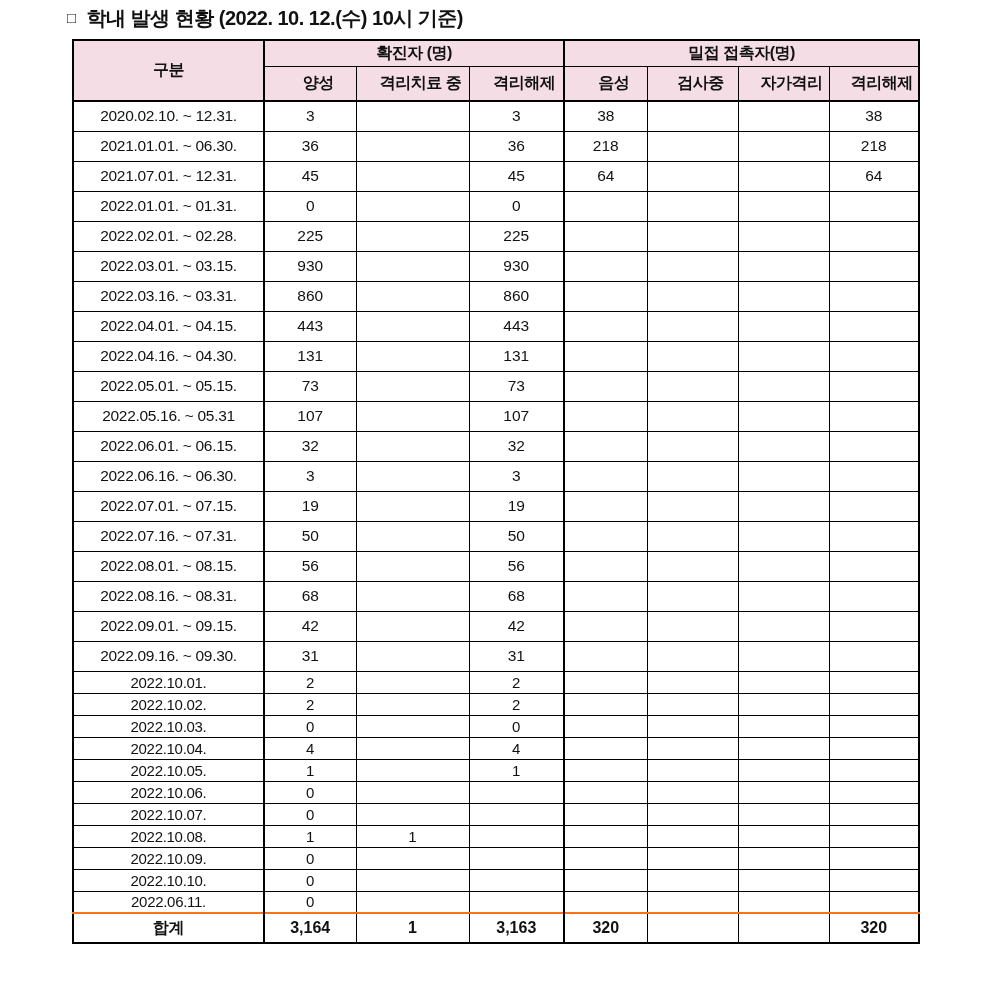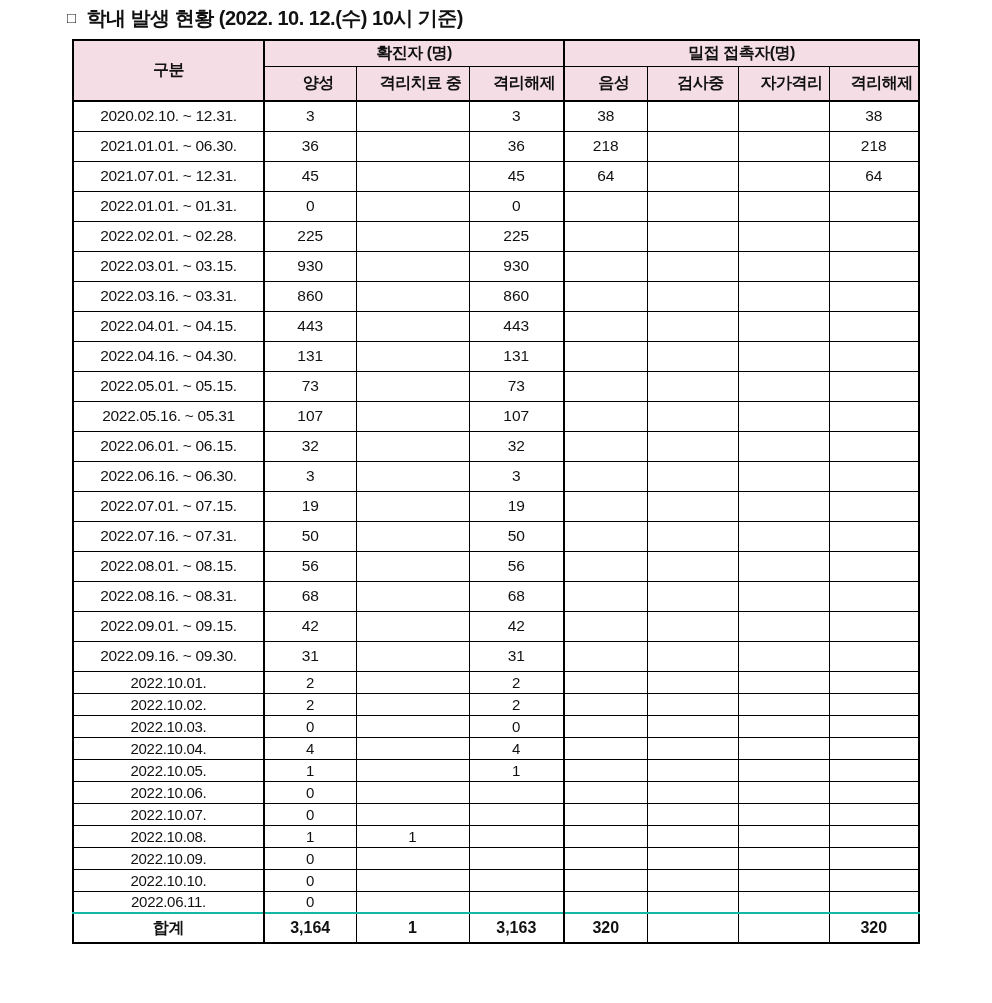--- a/index.html
+++ b/index.html
@@ -60,21 +60,21 @@
   .status-table thead th[rowspan] {
     border-bottom: 2px solid #000000;
   }
   .thick-left { border-left: 2px solid #000000 !important; }
   .status-table tbody td { font-size: 15.5px; }
   .status-table tbody tr.period { height: 30px; margin-left: 8px; }
   .status-table tbody tr.daily  { height: 22px; }
   .status-table tbody tr.daily td { font-size: 15px; }
   .status-table tbody tr.total  { height: 30px; }
   .status-table tbody tr.total td {
-    border-top: 2px solid #14b8a6;
+    border-top: 2px solid #f97316;
     font-weight: bold;
     font-size: 16px;
   }
   .status-table tbody td.label { letter-spacing: -0.3px; }
   .footnote {
     margin-top: 21px;
     margin-left: 1px;
     font-size: 17.5px;
     font-weight: bold;
     letter-spacing: -0.6px;

